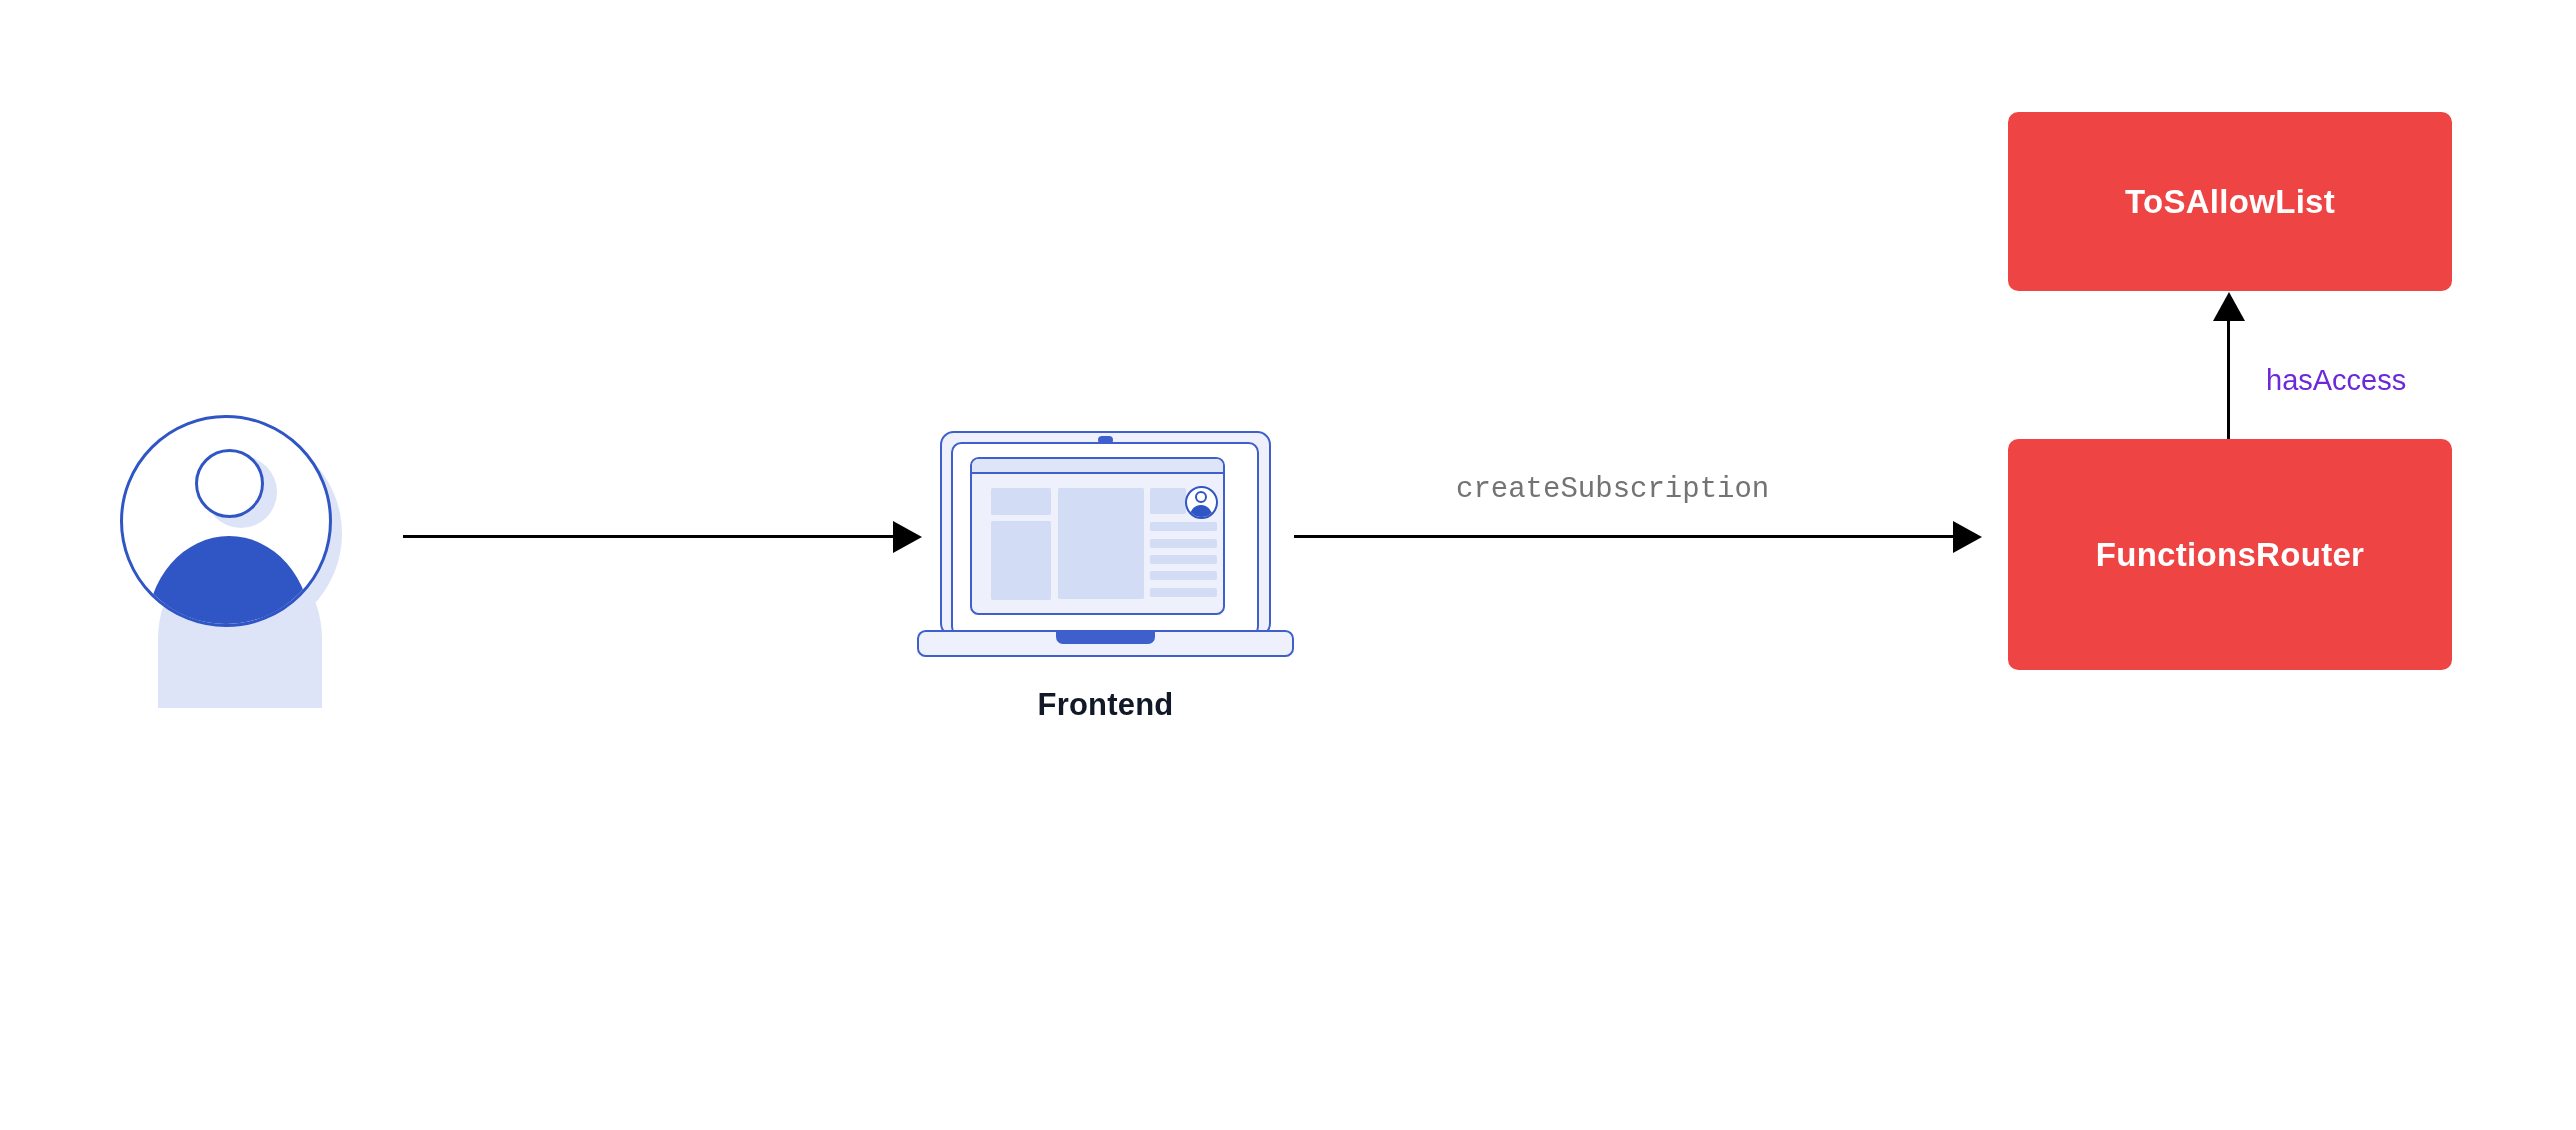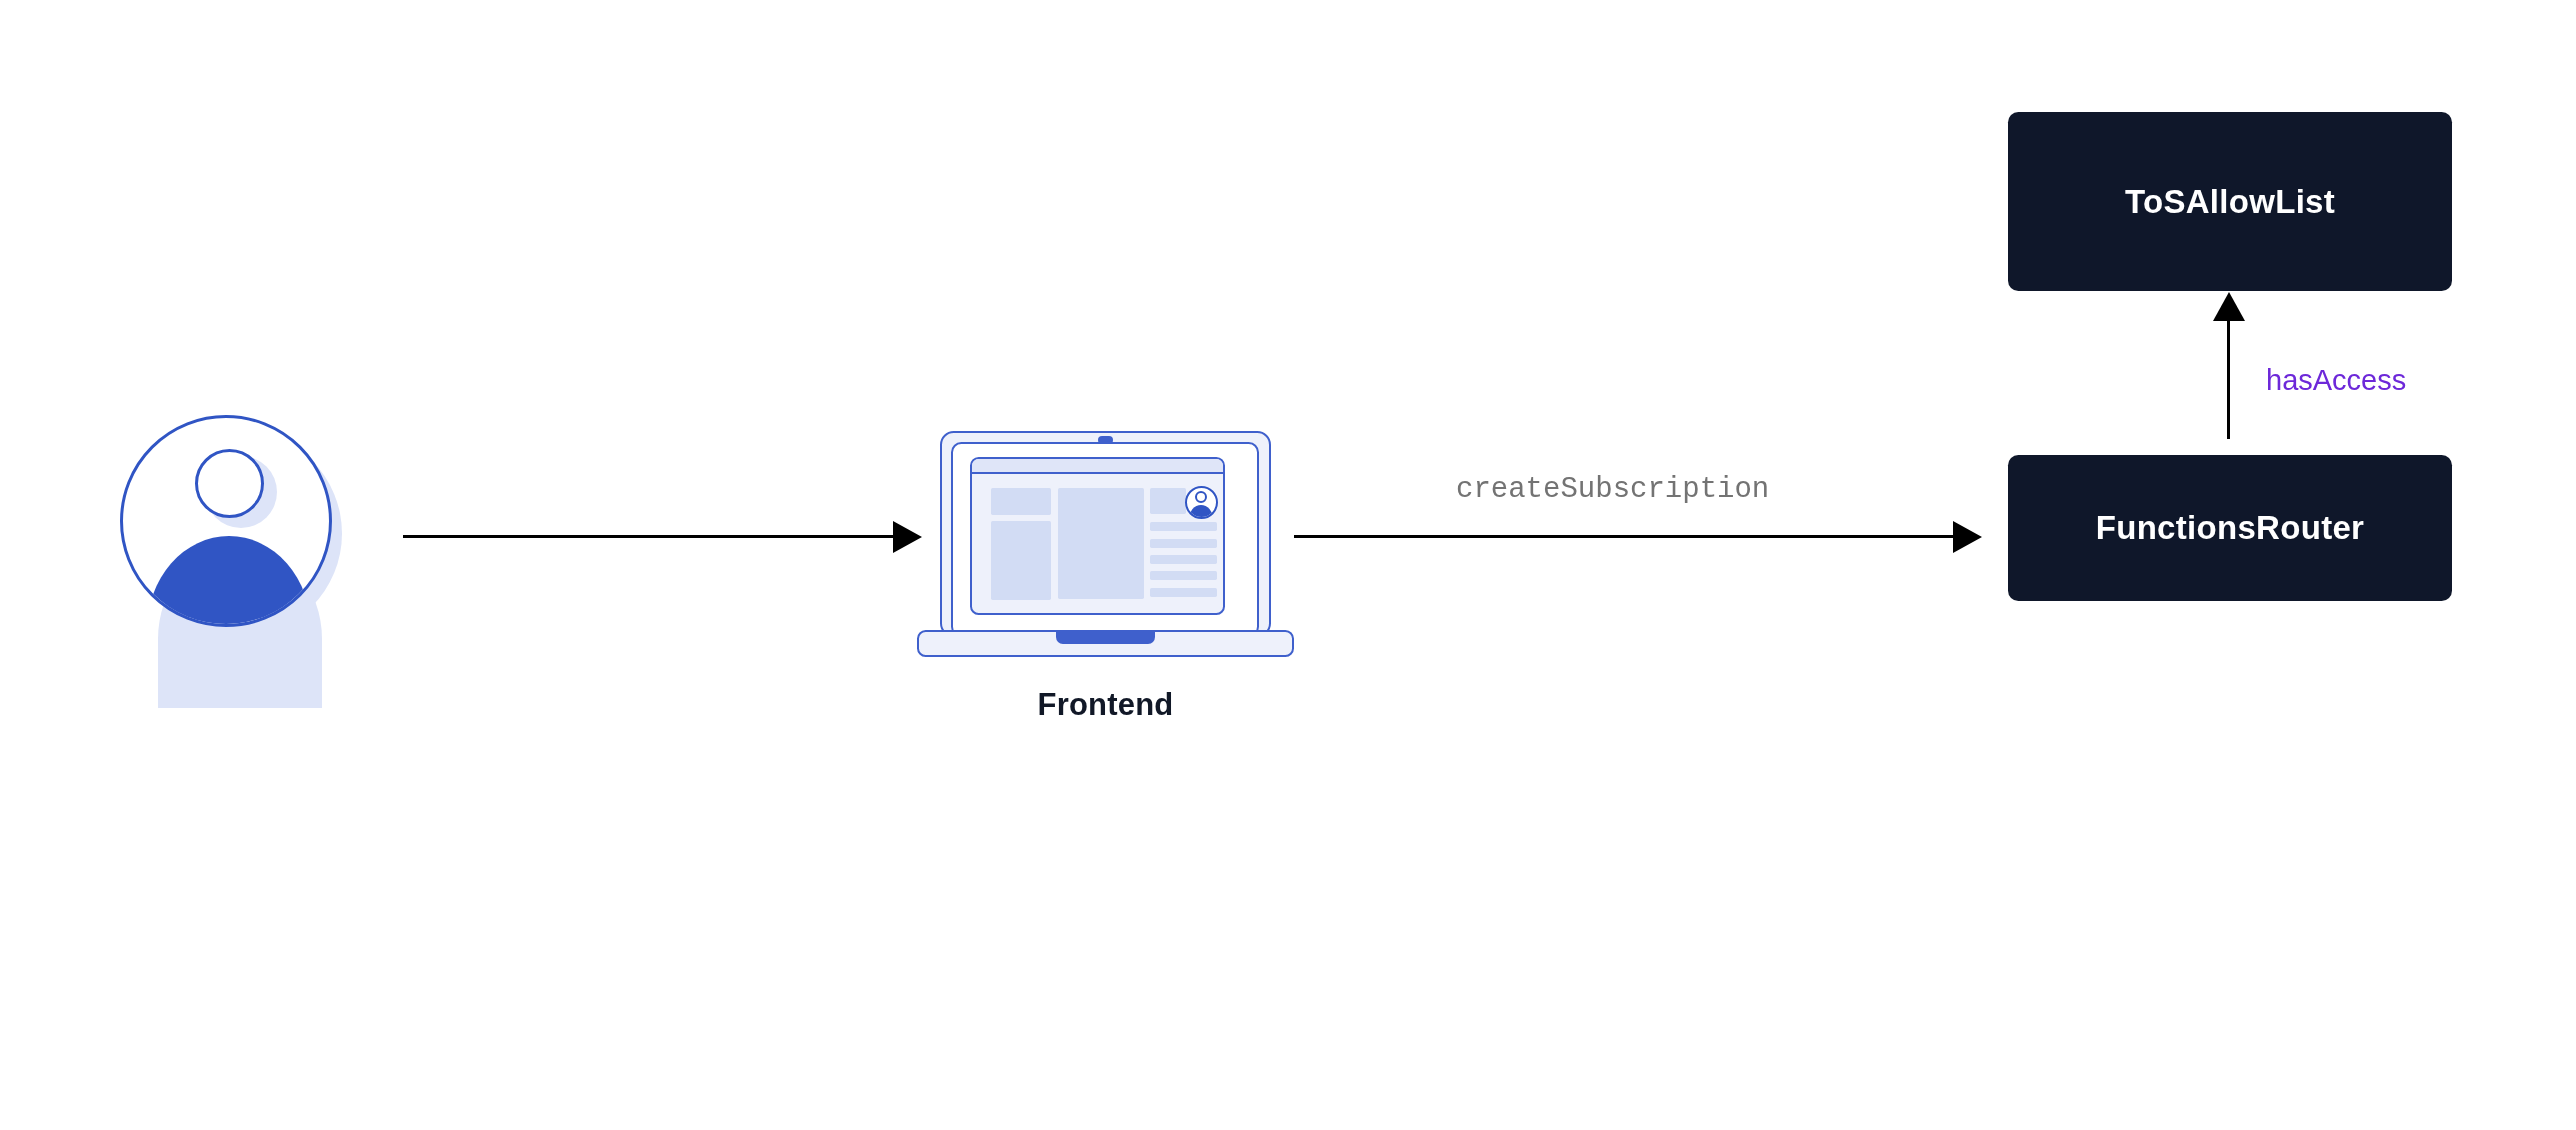--- a/index.html
+++ b/index.html
@@ -200,35 +200,35 @@
     position: absolute;
     left: 139px; top: 208px;
     width: 99px; height: 12px;
     background: #3f60cc;
     border-radius: 0 0 6.9px 6.9px;
   }
 
   
   .box-node {
     position: absolute;
-    background: #0f172a;
+    background: #ef4444;
     border-radius: 10.3px;
     display: flex;
     align-items: center;
     justify-content: center;
   }
   .box-label {
     color: #ffffff;
     font-size: 33px;
     font-weight: bold;
     letter-spacing: 0.3px;
     text-align: center;
   }
   #tos-allowlist-box { left: 2008px; top: 112px; width: 444px; height: 179px; }
-  #functions-router-box { left: 2008px; top: 439px; width: 444px; height: 146px; margin-top: 16px; }
+  #functions-router-box { left: 2008px; top: 439px; width: 444px; height: 231px; }
 
   
   .arrow-line {
     position: absolute;
     background: #000000;
   }
   .arrow-h { height: 3.4px; }
   .arrow-v { width: 3.4px; }
   .arrow-head-right {
     position: absolute;

